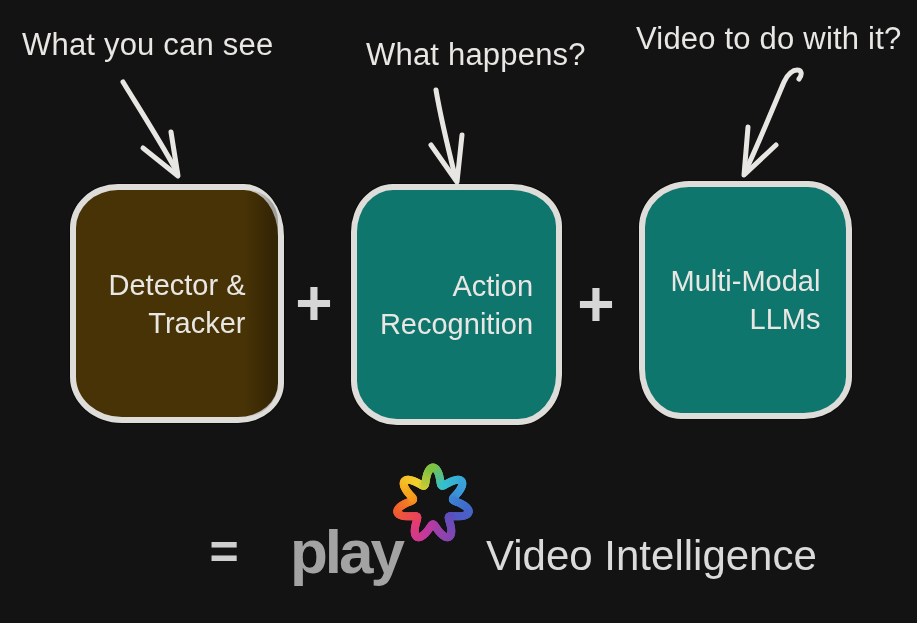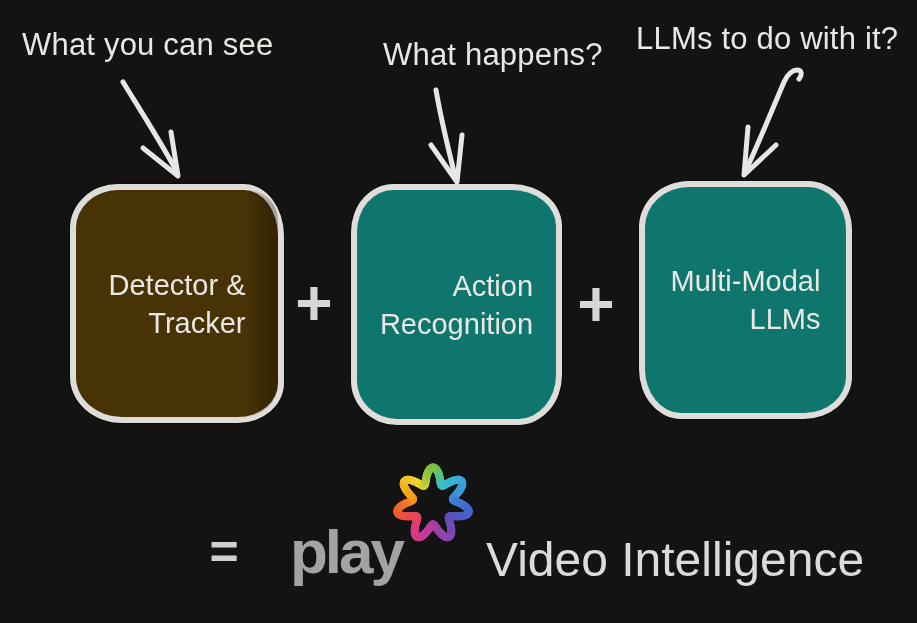--- a/index.html
+++ b/index.html
@@ -7,21 +7,21 @@
     width:917px;height:623px;position:relative;overflow:hidden;
     background:#131313;
     font-family:"Liberation Sans", sans-serif;
   }
   .canvas{position:absolute;inset:0;padding-left:32px;}
   .annotation{
     position:absolute;color:#e9e7e3;font-size:31px;font-weight:400;
     white-space:nowrap;letter-spacing:0.2px;
   }
   #ann-0{left:22px;top:27px;}
-  #ann-1{left:383px;top:37px;text-align:right;}
+  #ann-1{left:366px;top:37px;text-align:right;}
   #ann-2{left:636px;top:21px;}
 
   .box{
     position:absolute;border:6px solid #dfddd9;
     display:flex;align-items:center;justify-content:center;text-align:right;
     font-size:29px;line-height:38px;white-space:pre-line;
     box-shadow:0 0 0 1px rgba(0,0,0,.35);
   }
   #box-0{left:70px;top:184px;width:202px;height:227px;
     border-radius:48px 40px 46px 52px / 44px 52px 40px 46px;}
@@ -48,37 +48,37 @@
     display:flex;align-items:center;justify-content:center;
     color:#cfcfcf;font-size:50px;font-weight:600;
   }
   .brand{
     position:absolute;left:290px;top:521px;
     font-size:62px;font-weight:700;letter-spacing:-3px;line-height:62px;
     color:#ffffff;
   }
   .suffix{
     position:absolute;left:486px;top:532px;
-    font-size:48px;font-weight:400;color:#dbdbdb;white-space:nowrap;
+    font-size:42px;font-weight:400;color:#dbdbdb;white-space:nowrap;
   }
 
   #overlay{position:absolute;inset:0;pointer-events:none;}
   .arrow{
     fill:none;stroke:#e8e6e2;stroke-width:5;
     stroke-linecap:round;stroke-linejoin:round;
   }
 </style>
 </head>
 <body style="background: rgb(19, 19, 19);">
 
 <div class="canvas">
 
   <div class="annotation" id="ann-0">What you can see</div>
   <div class="annotation" id="ann-1">What happens?</div>
-  <div class="annotation" id="ann-2">LLMs to do with it?</div>
+  <div class="annotation" id="ann-2">Video to do with it?</div>
 
   <div class="box" id="box-0" style="background: rgb(72, 51, 6); border-color: rgb(223, 221, 217); color: rgb(233, 231, 227);">
     <span>Detector &amp;
 Tracker</span>
     <span class="shade"></span>
   </div>
 
   <div class="plus" id="plus-0">+</div>
 
   <div class="box" id="box-1" style="background: #0f766e; border-color: rgb(223, 221, 217); color: rgb(233, 231, 227);">

